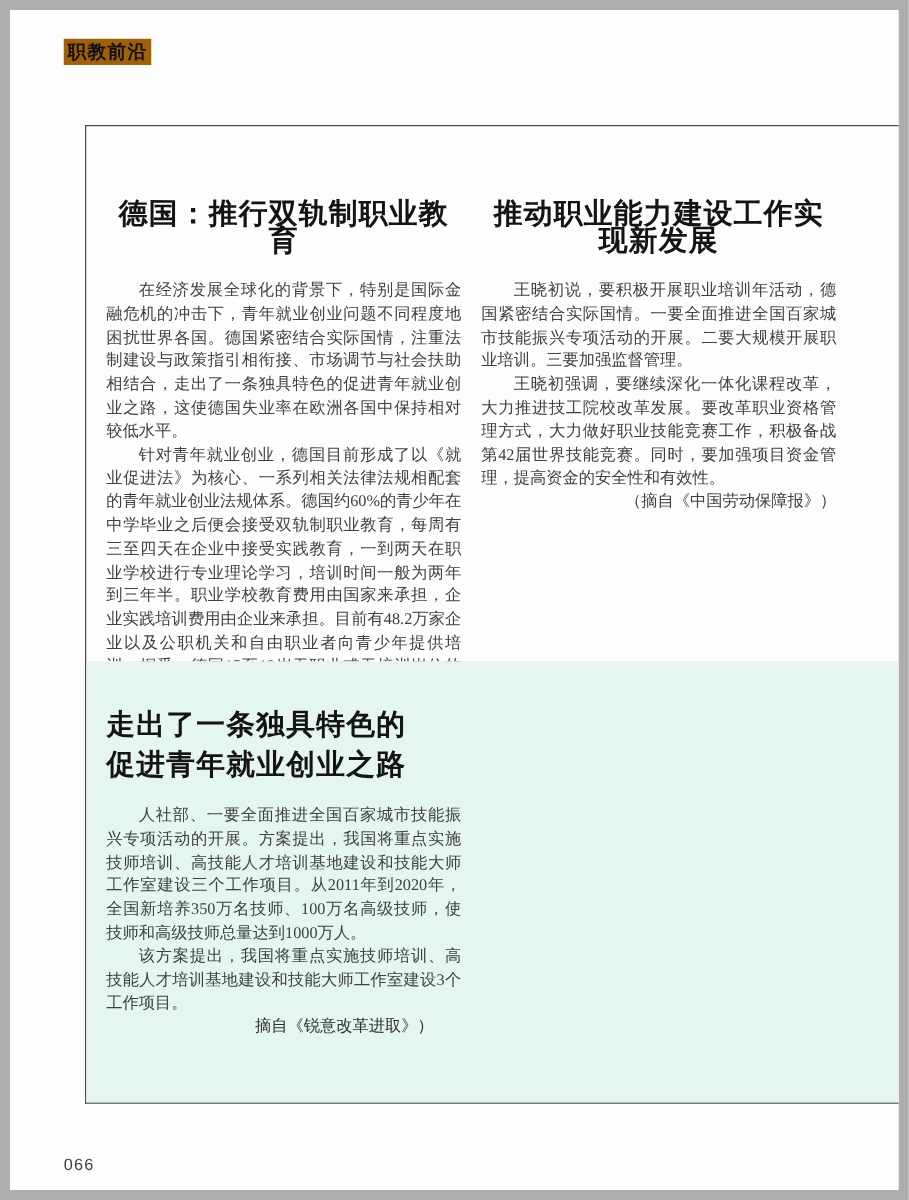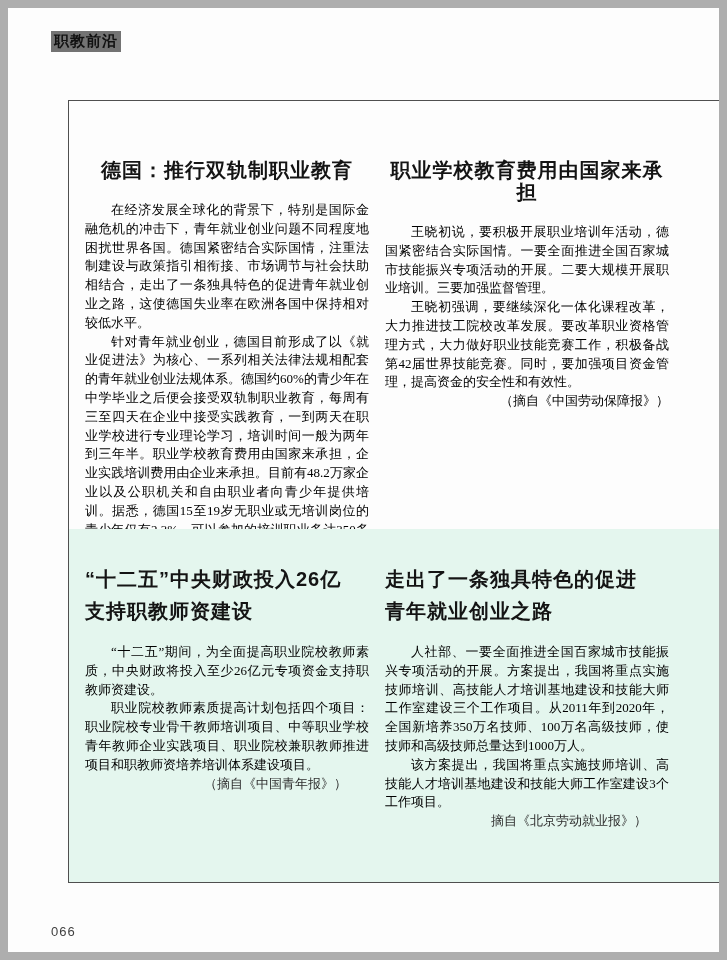--- a/index.html
+++ b/index.html
@@ -22,21 +22,21 @@
     overflow: hidden;
   }
   .page-header {
     position: absolute;
     left: 43px; top: 23px;
     font-family: Liberation Serif, serif;
     font-weight: bold;
     font-size: 15px;
     letter-spacing: 1px;
     color: #111;
-    background: #737373;
+    background: #a16207;
     padding: 1px 3px;
   }
   .frame {
     position: absolute;
     left: 60px; top: 92px;
     right: 0; bottom: 69px;
     border: 1px solid #4f4f4f;
     border-right: none;
     overflow: hidden;
   }
@@ -57,21 +57,21 @@
   .col {
     width: 284px;
     margin-right: 16px;
     flex: 0 0 auto;
   }
   h2 {
     margin: 0;
     font-family: "Liberation Sans", sans-serif;
     font-weight: bold;
     color: #141414;
-    font-size: 20px;
+    font-size: 23px;
   }
   .row-white h2 {
     margin-top: 58px;
     line-height: 22px;
     text-align: center;
     letter-spacing: 1px;
   }
   .row-green h2 {
     margin-top: 34px;
     line-height: 32px;
@@ -79,21 +79,21 @@
     letter-spacing: 1px;
   }
   .body-text { margin-top: 20px; }
   .row-green .body-text { margin-top: 16px; }
   p {
     margin: 0;
     font-size: 13px;
     line-height: 18.8px;
     text-align: justify;
     text-indent: 2em;
-    color: #000000;
+    color: #404040;
   }
   .attr-inline { float: right; }
   .attr-line {
     font-size: 13px;
     line-height: 18.8px;
     color: #2e2e2e;
     text-align: right;
     padding-right: 22px;
   }
   .page-number {
@@ -119,46 +119,38 @@
 
         <article class="col">
           <h2>德国：推行双轨制职业教育</h2>
           <div class="body-text">
             <p><span>在经济发展全球化的背景下，特别是国际金融危机的冲击下，青年就业创业问题不同程度地困扰世界各国。德国紧密结合实际国情，注重法制建设与政策指引相衔接、市场调节与社会扶助相结合，走出了一条独具特色的促进青年就业创业之路，这使德国失业率在欧洲各国中保持相对较低水平。</span></p>
             <p><span>针对青年就业创业，德国目前形成了以《就业促进法》为核心、一系列相关法律法规相配套的青年就业创业法规体系。德国约60%的青少年在中学毕业之后便会接受双轨制职业教育，每周有三至四天在企业中接受实践教育，一到两天在职业学校进行专业理论学习，培训时间一般为两年到三年半。职业学校教育费用由国家来承担，企业实践培训费用由企业来承担。目前有48.2万家企业以及公职机关和自由职业者向青少年提供培训。据悉，德国15至19岁无职业或无培训岗位的青少年仅有2.3%，可以参加的培训职业多达350多种。</span><span class="attr-inline">（摘自《中国城乡金融报》）</span></p>
           </div>
         </article>
 
         <article class="col">
-          <h2>职业学校教育费用由国家来承担</h2>
+          <h2>推动职业能力建设工作实现新发展</h2>
           <div class="body-text">
             <p><span>王晓初说，要积极开展职业培训年活动，德国紧密结合实际国情。一要全面推进全国百家城市技能振兴专项活动的开展。二要大规模开展职业培训。三要加强监督管理。</span></p>
             <p><span>王晓初强调，要继续深化一体化课程改革，大力推进技工院校改革发展。要改革职业资格管理方式，大力做好职业技能竞赛工作，积极备战第42届世界技能竞赛。同时，要加强项目资金管理，提高资金的安全性和有效性。</span><span class="attr-inline">（摘自《中国劳动保障报》）</span></p>
           </div>
         </article>
 
       </div>
 
       <div class="row row-green">
 
-        <article class="col">
-          <h2>“十二五”中央财政投入26亿支持职教师资建设</h2>
-          <div class="body-text">
-            <p><span>“十二五”期间，为全面提高职业院校教师素质，中央财政将投入至少26亿元专项资金支持职教师资建设。</span></p>
-            <p><span>职业院校教师素质提高计划包括四个项目：职业院校专业骨干教师培训项目、中等职业学校青年教师企业实践项目、职业院校兼职教师推进项目和职教师资培养培训体系建设项目。</span></p>
-            <div class="attr-line">（摘自《中国青年报》）</div>
-          </div>
-        </article>
 
         <article class="col">
           <h2>走出了一条独具特色的促进青年就业创业之路</h2>
           <div class="body-text">
             <p><span>人社部、一要全面推进全国百家城市技能振兴专项活动的开展。方案提出，我国将重点实施技师培训、高技能人才培训基地建设和技能大师工作室建设三个工作项目。从2011年到2020年，全国新培养350万名技师、100万名高级技师，使技师和高级技师总量达到1000万人。</span></p>
             <p><span>该方案提出，我国将重点实施技师培训、高技能人才培训基地建设和技能大师工作室建设3个工作项目。</span></p>
-            <div class="attr-line">摘自《北京劳动就业报》）</div>
+            <div class="attr-line">摘自《锐意改革进取》）</div>
           </div>
         </article>
 
       </div>
 
     </div>
 
     <div class="page-number">066</div>
 
   </div>

